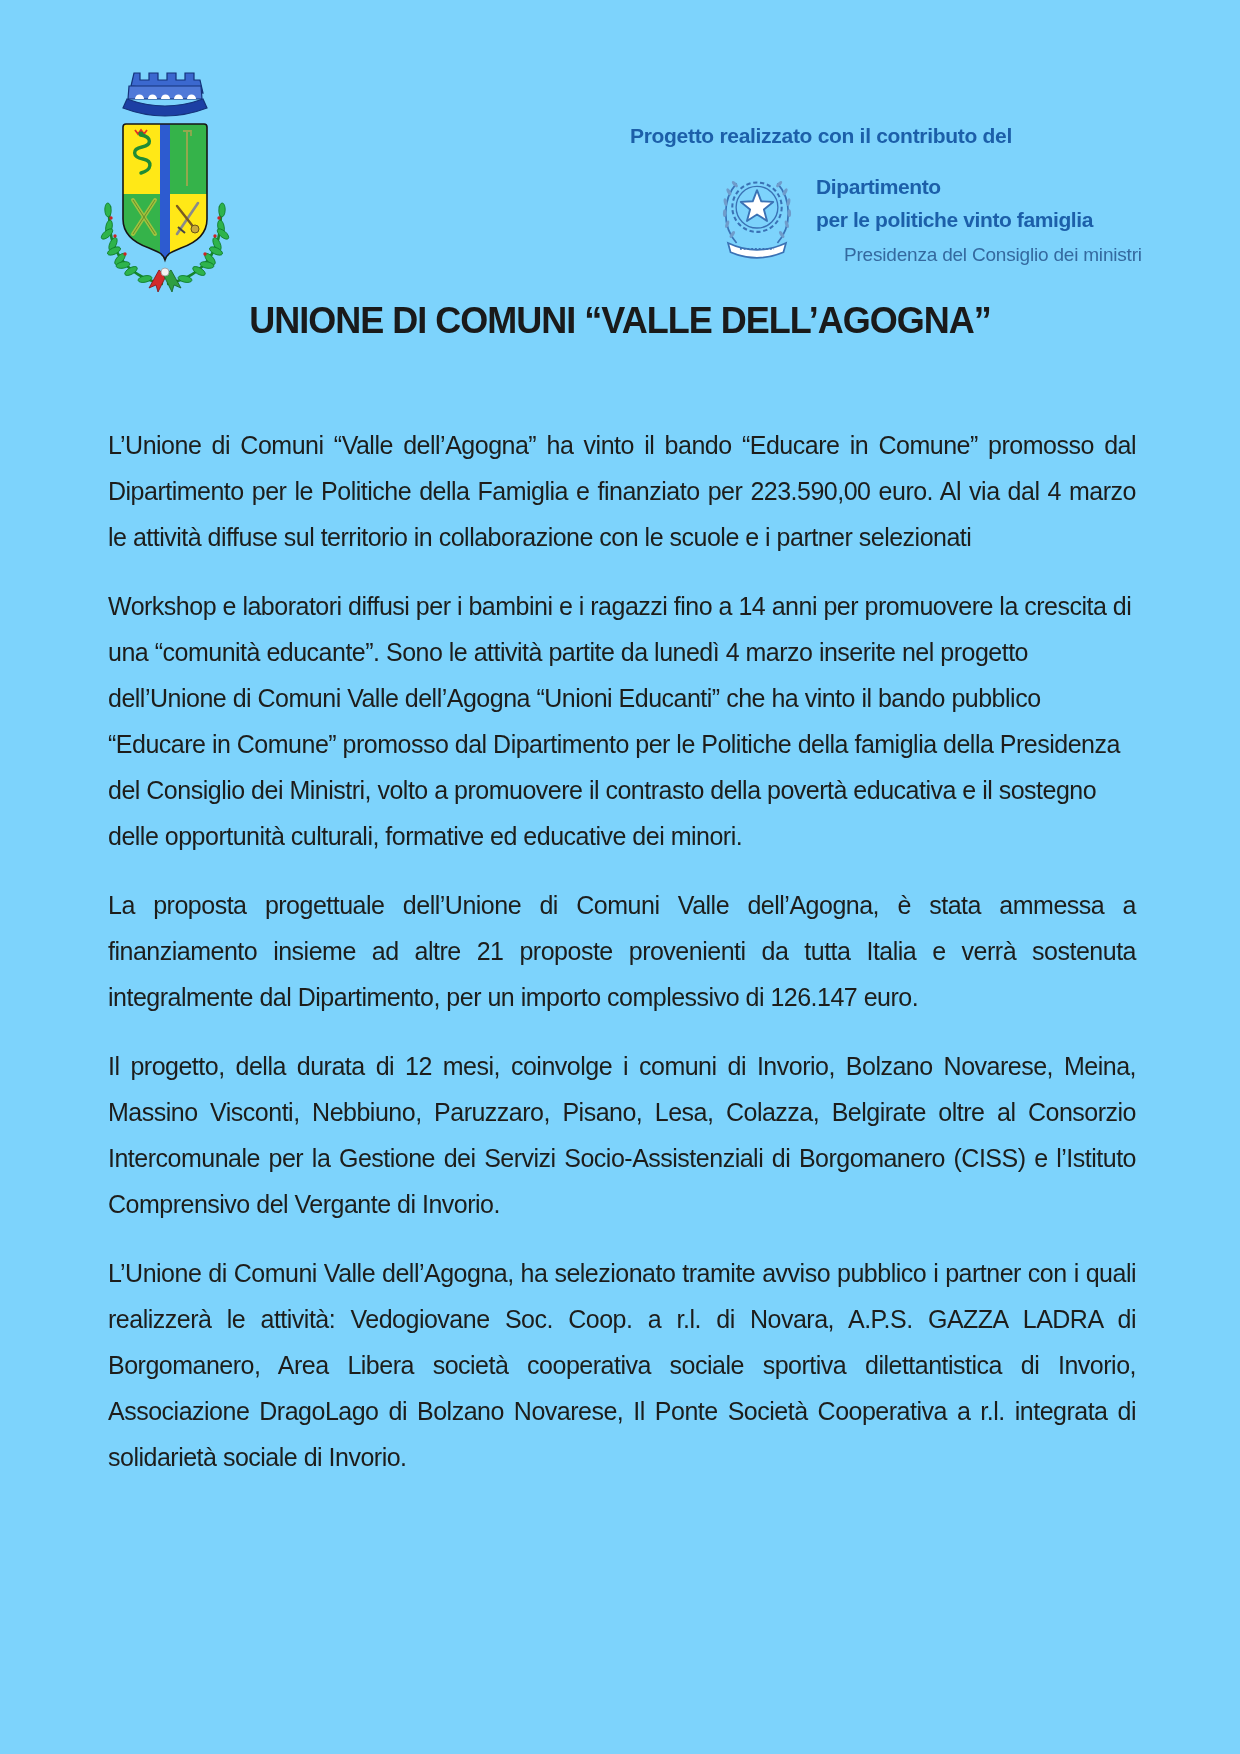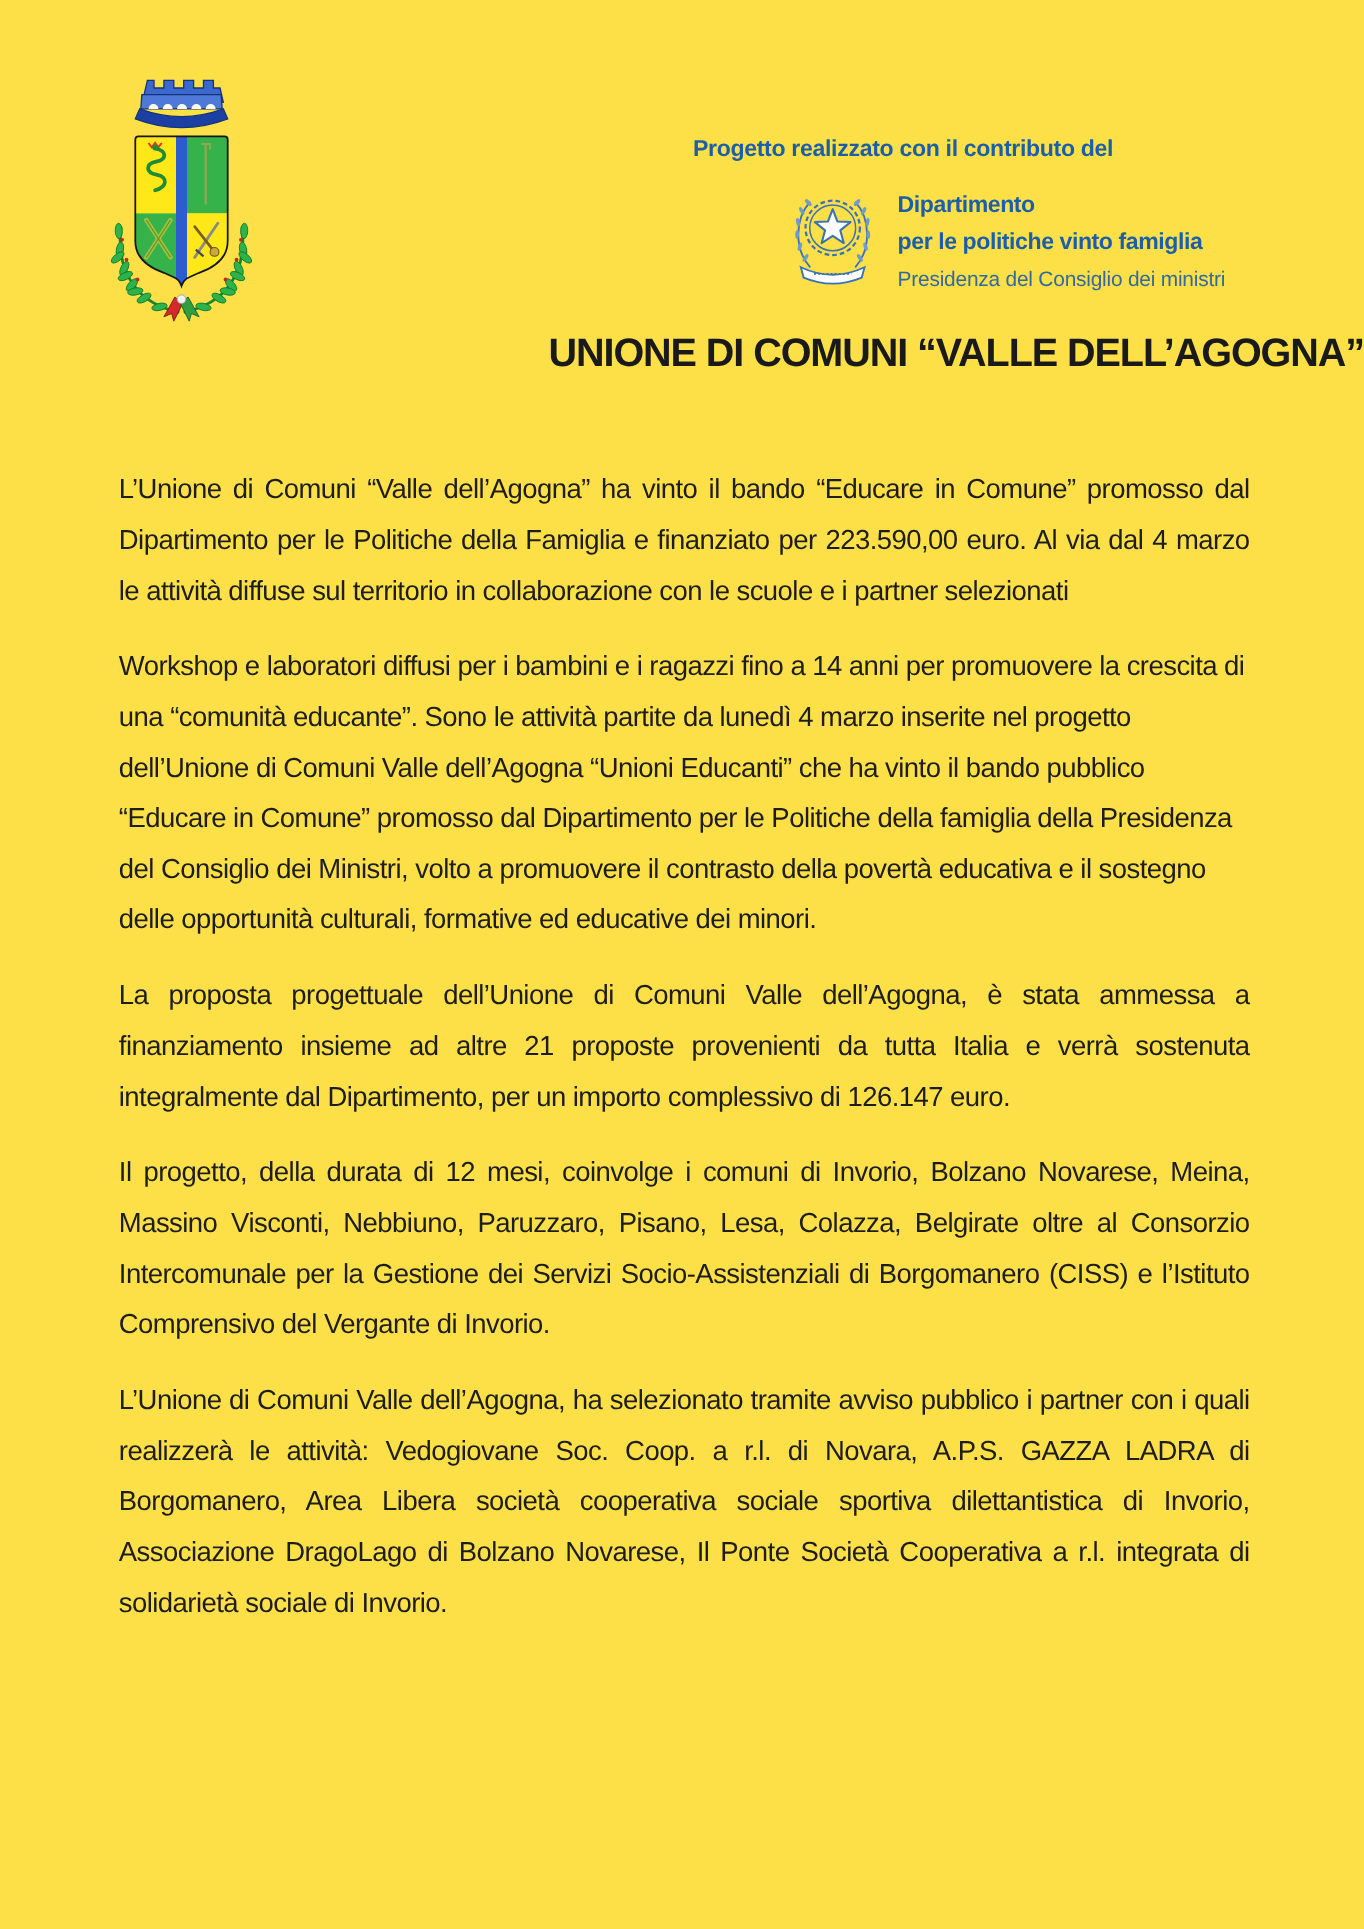--- a/index.html
+++ b/index.html
@@ -1,37 +1,37 @@
 <!DOCTYPE html>
 <html><head>
 <meta charset="utf-8">
 <style>
   html,body{margin:0;padding:0;background:#ffffff;}
   body{
     width:1240px;height:1754px;position:relative;
     font-family:"Liberation Sans","DejaVu Sans",sans-serif;
     -webkit-font-smoothing:antialiased;
   }
-  .page{position:absolute;inset:0;background:#fde047;overflow:hidden;}
+  .page{position:absolute;inset:0;background:#7dd3fc;overflow:hidden;}
 
   
   .coat-of-arms{position:absolute;left:94px;top:66px;width:142px;height:230px;}
   .funder-line{
     position:absolute;top:124px;left:480px;width:532px;
     text-align:right;font-weight:bold;font-size:21px;letter-spacing:-0.3px;
   }
   .dept-lockup{position:absolute;top:168px;left:714px;display:flex;align-items:flex-start;}
   .dept-emblem{width:86px;height:92px;flex:0 0 auto;}
   .dept-text{margin-left:16px;padding-top:2px;}
   .dept-name{font-weight:bold;font-size:21px;line-height:33px;letter-spacing:-0.4px;}
   .dept-sub{font-size:19px;margin-top:8px;letter-spacing:-0.2px;}
 
   
   .doc-title{
-    position:absolute;top:300px;left:0;width:100%;text-align:right;
+    position:absolute;top:300px;left:0;width:100%;text-align:center;
     font-weight:bold;font-size:36px;letter-spacing:-1px;color:#1a1a1a;
   }
 
   
   .doc-body{
     position:absolute;top:422px;left:108px;width:1028px;
     font-size:25px;line-height:46px;color:#1d1d1b;letter-spacing:-0.5px;
   }
   .doc-body p{margin:0 0 23px 0;}
   .doc-body p.lead-italic{}
@@ -146,21 +146,21 @@
         <ellipse cx="83" cy="28" rx="4.6" ry="2" transform="rotate(118 83 28)"></ellipse>
         <ellipse cx="76" cy="19" rx="4.6" ry="2" transform="rotate(133 76 19)"></ellipse>
       </g>
       <path d="M50,26 L55,39.1 L69,39.8 L58.1,48.6 L61.8,62.2 L50,54.5 L38.2,62.2 L41.9,48.6 L31,39.8 L45,39.1 Z" fill="#ffffff" stroke="#3a72b5" stroke-width="2.2" stroke-linejoin="round"></path>
       <path d="M16,88 q34,16 68,0 l-3,11 q-31,13 -62,0 z" fill="#ffffff" stroke="#3a72b5" stroke-width="2"></path>
       <line x1="30" y1="95" x2="70" y2="95" stroke="#3a72b5" stroke-width="2" stroke-dasharray="2.2 2.2"></line>
     </svg>
     <div class="dept-text">
       <div class="dept-name" style="color: rgb(28, 95, 169);">Dipartimento</div>
       <div class="dept-name" style="color: rgb(28, 95, 169);">per le politiche vinto famiglia</div>
-      <div class="dept-sub" style="color: rgb(52, 105, 159);">Presidenza del Consiglio dei ministri</div>
+      <div class="dept-sub" style="color: rgb(52, 105, 159); margin-left: 28px;">Presidenza del Consiglio dei ministri</div>
     </div>
   </div>
 
   <div class="doc-title">UNIONE DI COMUNI “VALLE DELL’AGOGNA”</div>
 
   <div class="doc-body" id="doc-body">
       <p class="lead-italic" style="text-align: justify;">L’Unione di Comuni “Valle dell’Agogna” ha vinto il bando “Educare in Comune” promosso dal Dipartimento per le Politiche della Famiglia e finanziato per 223.590,00 euro. Al via dal 4 marzo le attività diffuse sul territorio in collaborazione con le scuole e i partner selezionati</p>
       <p class="body" style="text-align: left;"> <b>Workshop</b> e <b>laboratori</b> diffusi per i bambini e i ragazzi fino a 14 anni per promuovere la crescita di una <b>“comunità educante”</b>. Sono le attività partite <b>da lunedì 4 marzo</b> inserite nel <b>progetto dell’Unione di Comuni Valle dell’Agogna “Unioni Educanti”</b> che ha vinto il bando pubblico <b>“Educare in Comune”</b> promosso dal Dipartimento per le Politiche della famiglia della Presidenza del Consiglio dei Ministri, volto a promuovere il contrasto della povertà educativa e il sostegno delle opportunità culturali, formative ed educative dei minori.</p>
       <p class="body" style="text-align: justify;">La proposta progettuale dell’Unione di Comuni Valle dell’Agogna, è stata ammessa a finanziamento insieme ad altre <b>21 proposte provenienti da tutta Italia</b> e verrà <b>sostenuta integralmente dal Dipartimento</b>, per un importo complessivo di <b>126.147 euro.</b></p>
       <p class="body" style="text-align: justify;">Il progetto, della <b>durata di 12 mesi,</b> coinvolge i comuni di <b>Invorio, Bolzano Novarese, Meina, Massino Visconti, Nebbiuno, Paruzzaro, Pisano, Lesa, Colazza, Belgirate</b> oltre al <b>Consorzio Intercomunale per la Gestione dei Servizi Socio-Assistenziali di Borgomanero (CISS)</b> e <b>l’Istituto Comprensivo del Vergante di Invorio</b>.</p>

